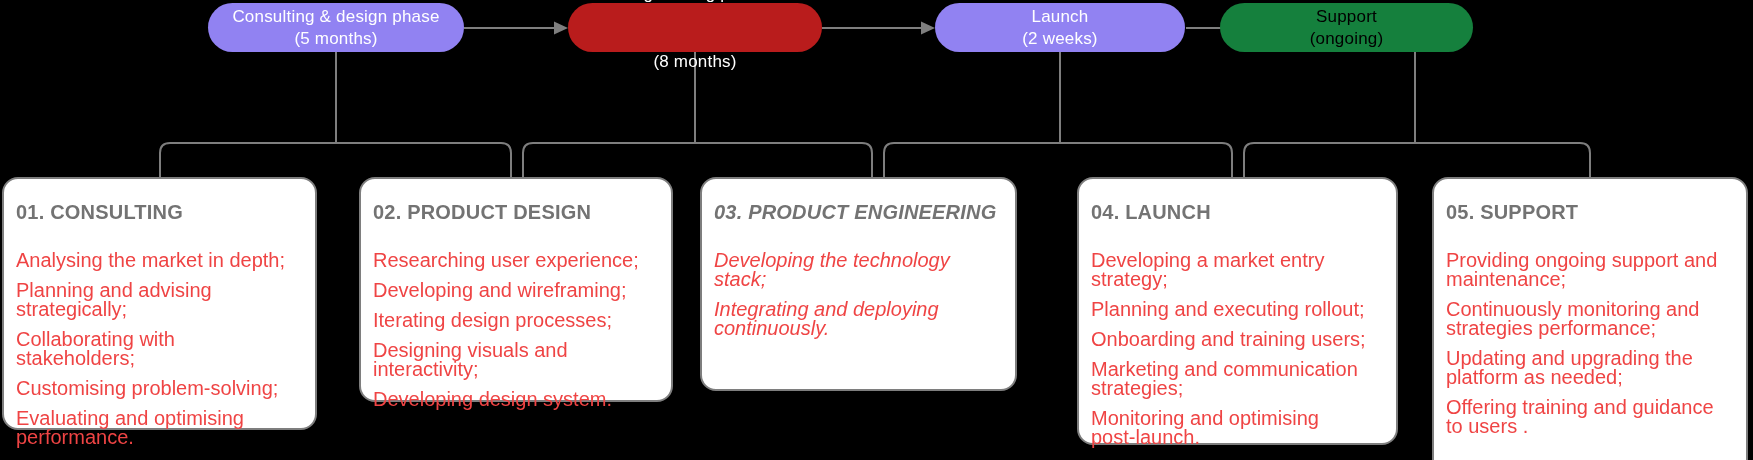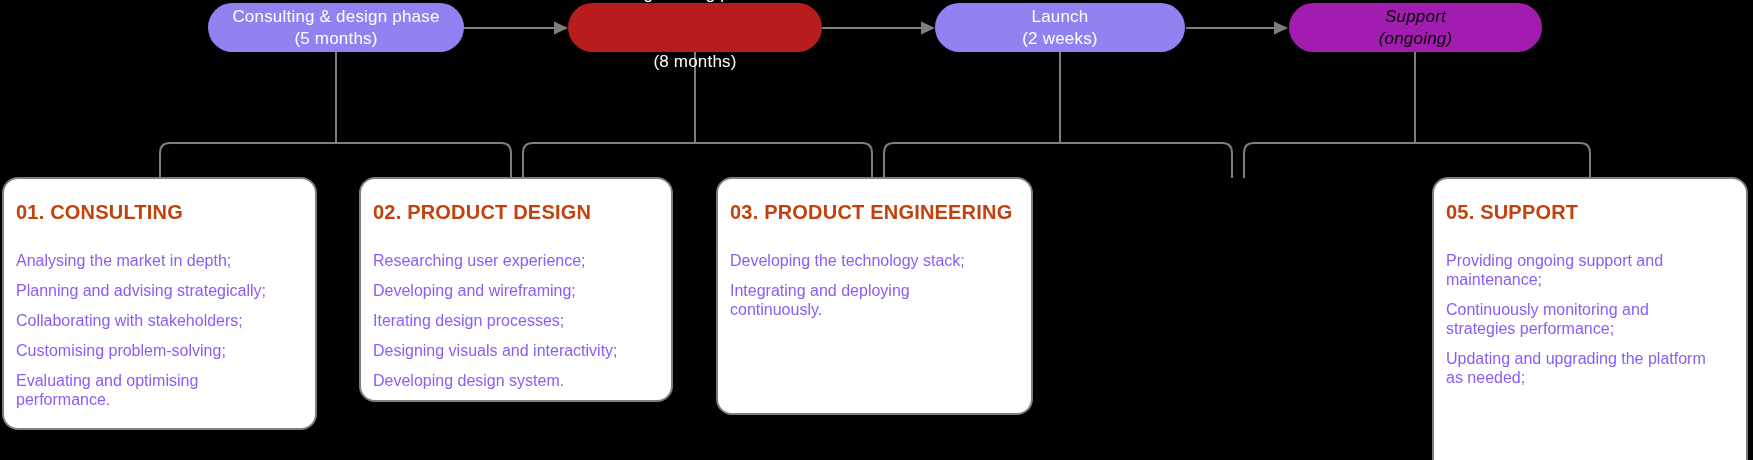--- a/index.html
+++ b/index.html
@@ -58,28 +58,28 @@
     padding: 20px 12px 0 12px;
     color: #0B0B0B;
   }
   .card-title {
     margin: 0 0 26px 0;
     font-size: 20px;
     font-weight: 700;
     line-height: 26px;
     letter-spacing: 0.2px;
     white-space: nowrap;
-    color: #c2410c;
+    color: #737373;
   }
   .card-item {
     margin: 0 16px 11px 0;
-    font-size: 16px;
+    font-size: 20px;
     font-weight: 400;
     line-height: 19px;
-    color: #8b5cf6;
+    color: #ef4444;
   }
 </style>
 </head>
 <body>
 
 <div class="stage">
 
   <svg class="connectors" width="1753" height="460" viewBox="0 0 1753 460">
 
     <path class="cline" d="M464 28 H555"></path>
@@ -108,21 +108,21 @@
   <div class="pill" style="left: 568px; width: 254px; background-color: #b91c1c; gap: 46px;">
     <div class="pill-line" style="color: rgb(255, 255, 255);">Engineering phase</div>
     <div class="pill-line" style="color: rgb(255, 255, 255);">(8 months)</div>
   </div>
 
   <div class="pill" style="left: 935px; width: 250px; background-color: rgb(145, 130, 242);">
     <div class="pill-line" style="color: rgb(255, 255, 255);">Launch</div>
     <div class="pill-line" style="color: rgb(255, 255, 255);">(2 weeks)</div>
   </div>
 
-  <div class="pill" style="left: 1289px; width: 253px; background-color: #a21caf; font-style: italic;">
+  <div class="pill" style="left: 1220px; width: 253px; background-color: #15803d;">
     <div class="pill-line" style="color: rgb(0, 0, 0);">Support</div>
     <div class="pill-line" style="color: rgb(0, 0, 0);">(ongoing)</div>
   </div>
 
   <section class="card" style="left:2px; width:315px; height:253px;">
     <h2 class="card-title">01. CONSULTING</h2>
     <p class="card-item">Analysing the market in depth;</p>
     <p class="card-item">Planning and advising strategically;</p>
     <p class="card-item">Collaborating with stakeholders;</p>
     <p class="card-item">Customising problem-solving;</p>
@@ -131,27 +131,36 @@
 
   <section class="card" style="left:359px; width:314px; height:225px;">
     <h2 class="card-title">02. PRODUCT DESIGN</h2>
     <p class="card-item">Researching user experience;</p>
     <p class="card-item">Developing and wireframing;</p>
     <p class="card-item">Iterating design processes;</p>
     <p class="card-item">Designing visuals and interactivity;</p>
     <p class="card-item">Developing design system.</p>
   </section>
 
-  <section class="card" style="left:716px; width:317px; height:238px;">
+  <section class="card" style="left:700px; width:317px; height:214px;font-style:italic;">
     <h2 class="card-title">03. PRODUCT ENGINEERING</h2>
     <p class="card-item">Developing the technology stack;</p>
     <p class="card-item">Integrating and deploying continuously.</p>
   </section>
 
+  <section class="card" style="left:1077px; width:321px; height:268px;">
+    <h2 class="card-title">04. LAUNCH</h2>
+    <p class="card-item">Developing a market entry strategy;</p>
+    <p class="card-item">Planning and executing rollout;</p>
+    <p class="card-item">Onboarding and training users;</p>
+    <p class="card-item">Marketing and communication strategies;</p>
+    <p class="card-item">Monitoring and optimising post-launch.</p>
+  </section>
 
   <section class="card" style="left:1432px; width:316px; height:342px;">
     <h2 class="card-title">05. SUPPORT</h2>
     <p class="card-item">Providing ongoing support and maintenance;</p>
     <p class="card-item">Continuously monitoring and strategies performance;</p>
     <p class="card-item">Updating and upgrading the platform as needed;</p>
+    <p class="card-item">Offering training and guidance to users .</p>
   </section>
 
 </div>
 
 </body></html>

